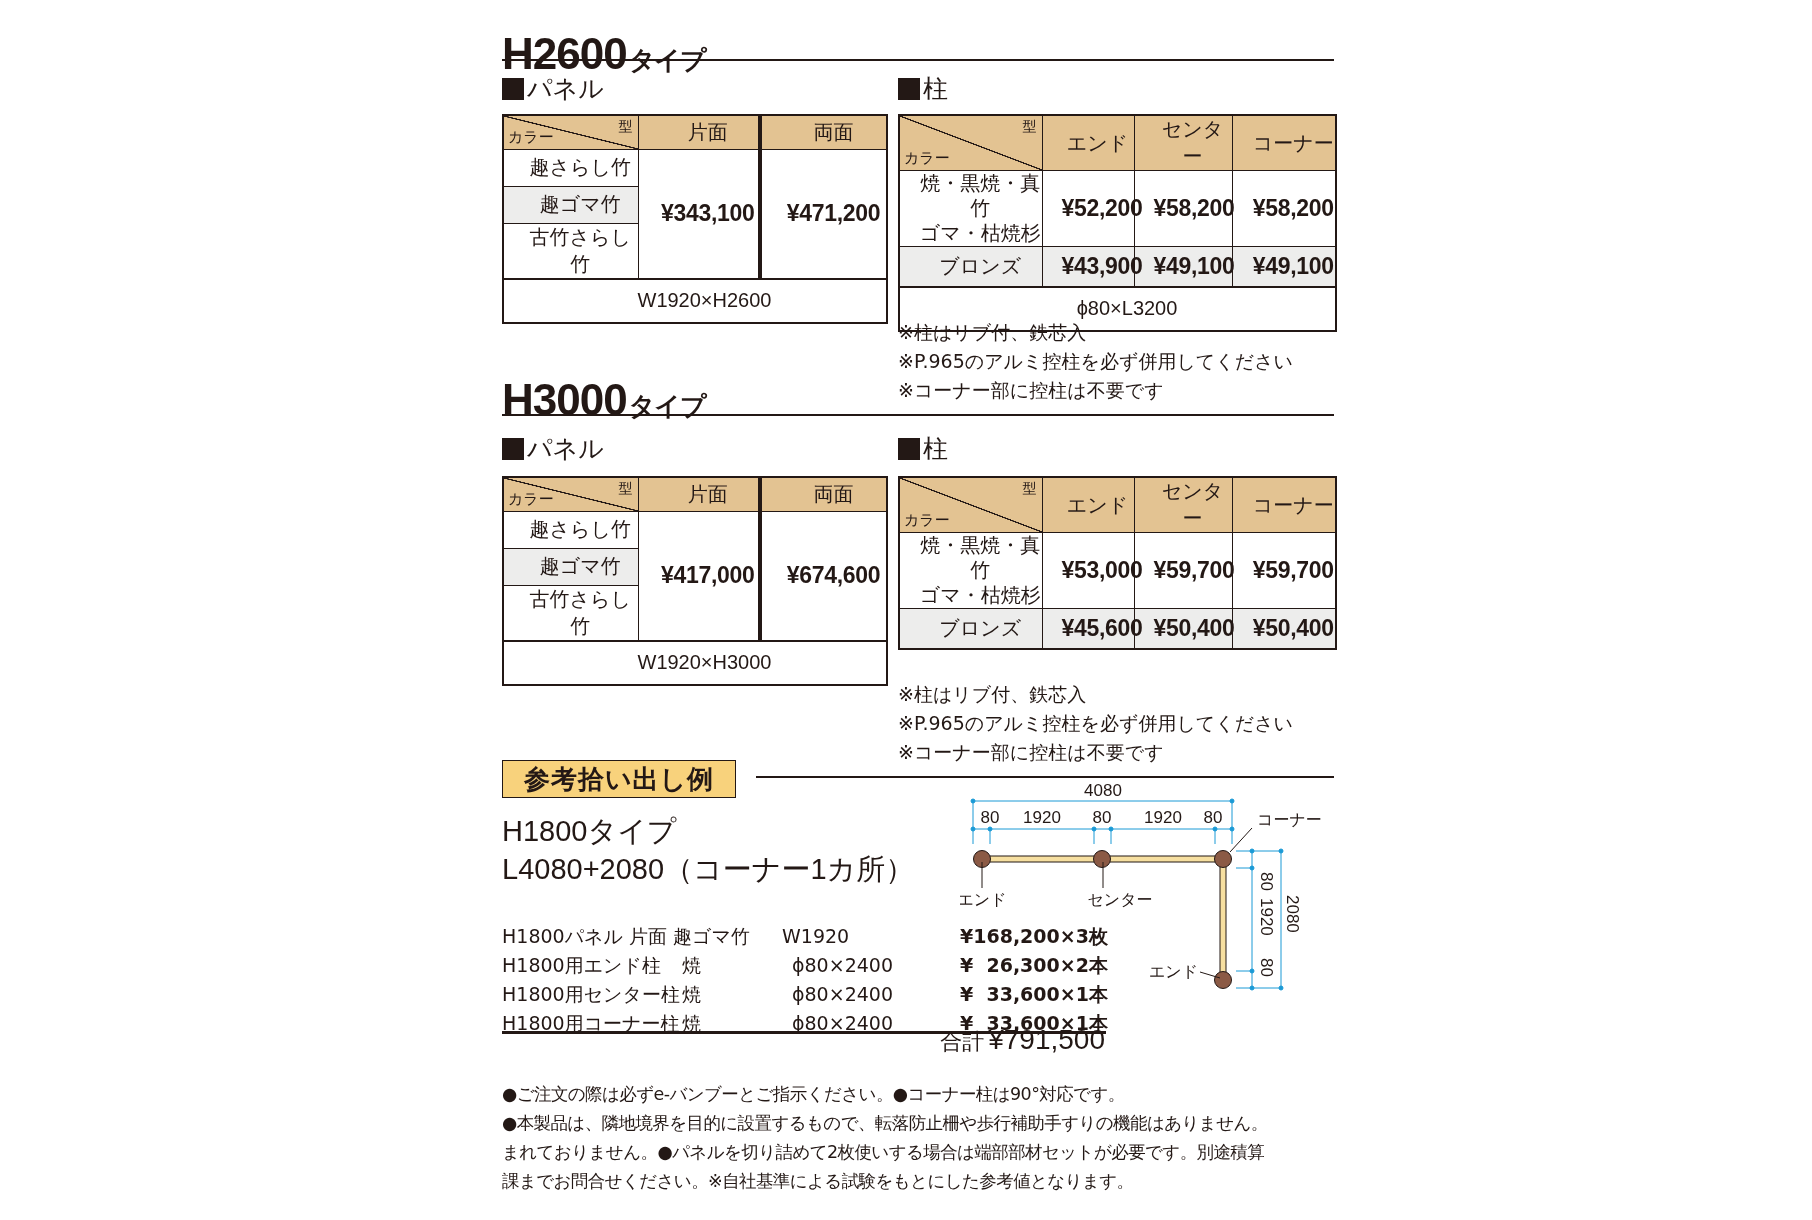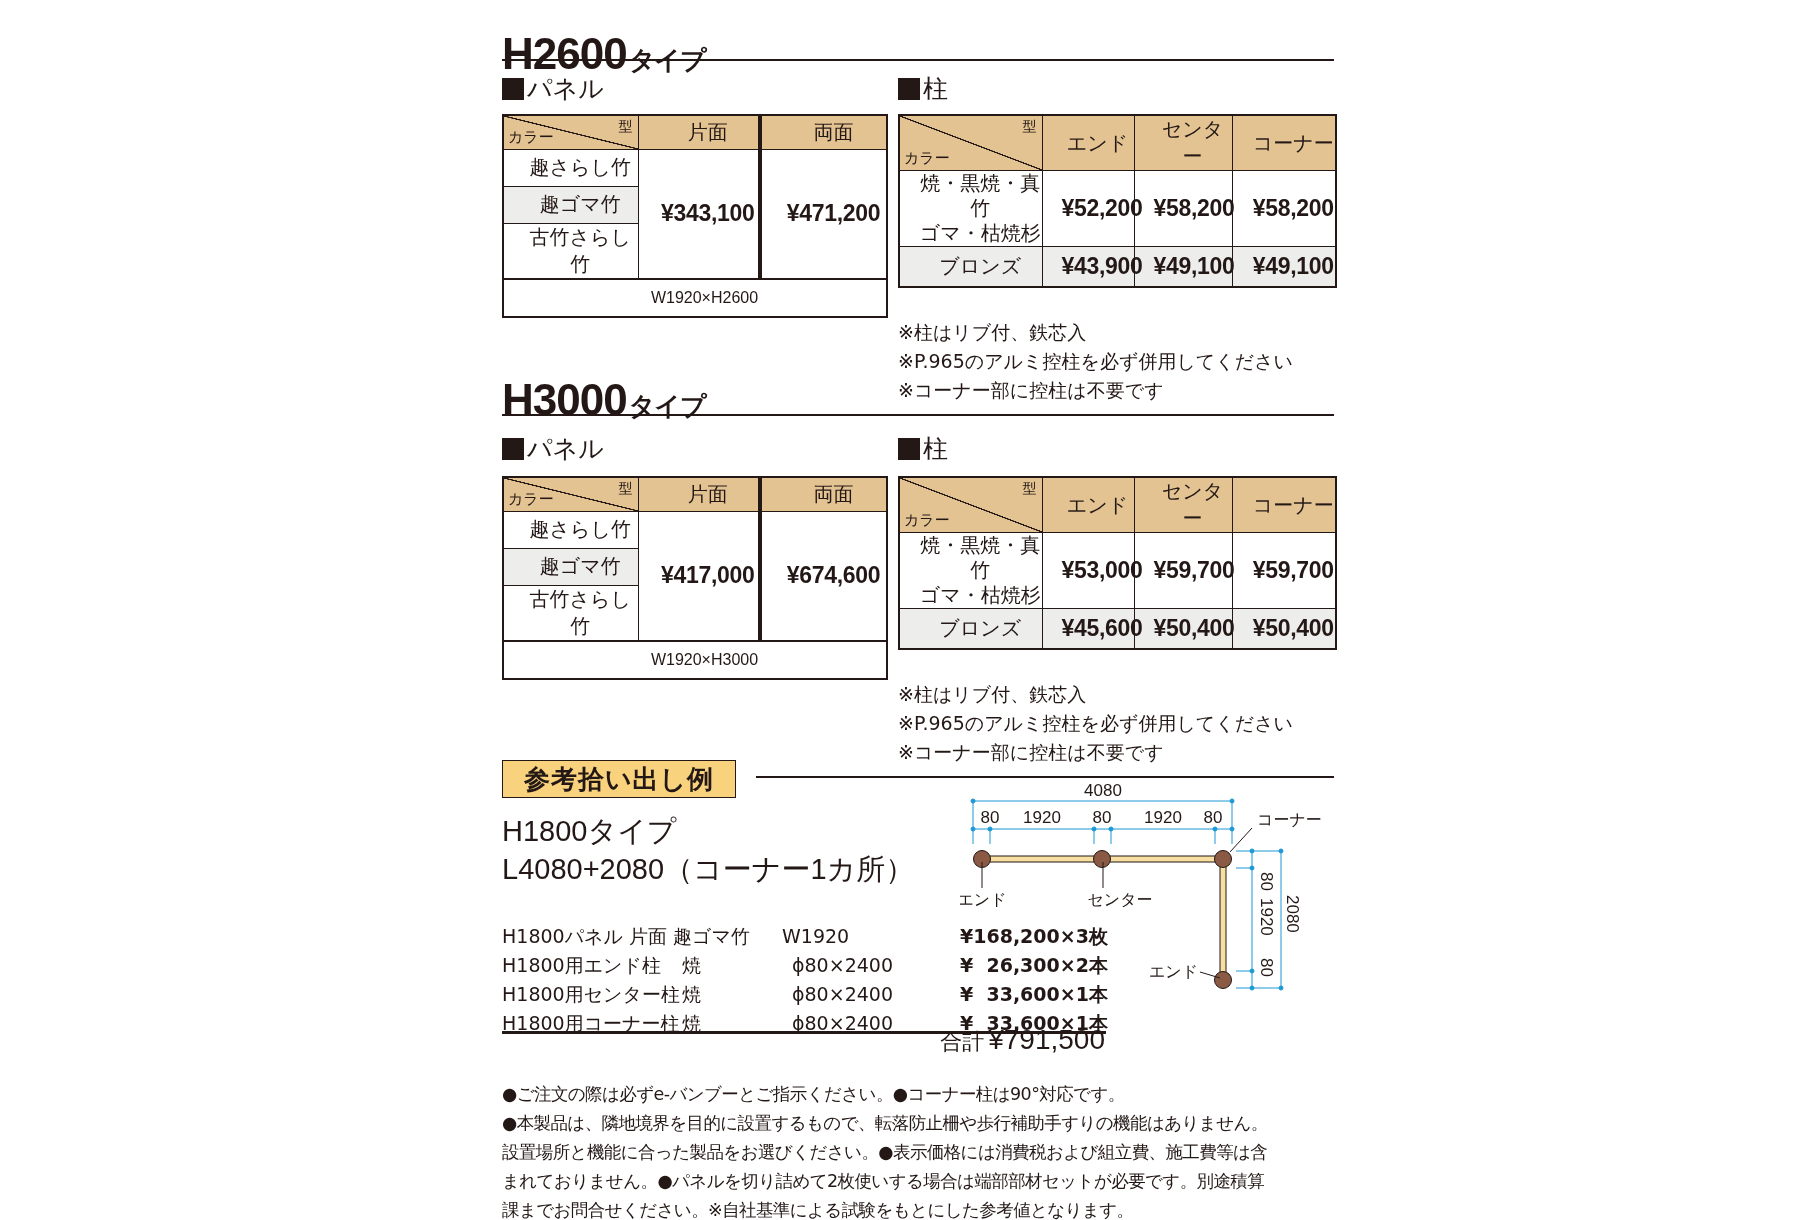--- a/index.html
+++ b/index.html
@@ -18,21 +18,21 @@
   table.price td, table.price th { border: 1.2px solid #231815; text-align: center; vertical-align: middle; font-weight: normal; padding-left: 19px; }
   table.price th { background: #e3c392; font-size: 20px; height: 34px; }
   table.price th.diag { position: relative; padding: 0; background: #e3c392;
       background-image: linear-gradient(to top right, transparent calc(50% - 0.8px), #231815 calc(50% - 0.5px), #231815 calc(50% + 0.5px), transparent calc(50% + 0.8px)); }
   th.diag .kata { position: absolute; right: 5px; top: 2px; font-size: 14px; }
   th.diag .color { position: absolute; left: 4px; bottom: 2px; font-size: 15px; }
   table.price td.label { font-size: 20px; }
   table.price td.grey { background: #ededec; }
   table.price td.price { font-size: 23px; font-weight: bold; font-family: "Liberation Sans", sans-serif; letter-spacing: -0.3px; }
   table.price td.thick-left { border-left: 4px solid #231815; }
-  table.price td.size { font-size: 16px; height: 38px; font-family: "Liberation Sans", sans-serif; }
+  table.price td.size { font-size: 20px; height: 44px; font-family: "Liberation Sans", sans-serif; }
   table.price tr.size-row td { border-top: 2.5px solid #231815; }
 
   .notes { position: absolute; left: 898px; font-size: 19px; line-height: 29px; }
 
   
   .ref-badge { position: absolute; left: 502px; top: 760px; width: 234px; height: 38px; background: #f8d27c; border: 1.5px solid #231815; font-size: 26px; font-weight: bold; text-align: center; line-height: 36px; letter-spacing: 1px; }
   .ref-rule { position: absolute; left: 756px; top: 776px; width: 578px; height: 1.5px; background: #231815; }
 
   .ref-heading { position: absolute; left: 502px; font-size: 29px; line-height: 1; font-family: "Liberation Sans", "DejaVu Sans", sans-serif; }
 
@@ -122,20 +122,23 @@
     </td>
     <td class="price">¥52,200</td>
     <td class="price">¥58,200</td>
     <td class="price">¥58,200</td>
   </tr>
   <tr style="height:40px;">
     <td class="label grey">ブロンズ</td>
     <td class="price grey">¥43,900</td>
     <td class="price grey">¥49,100</td>
     <td class="price grey">¥49,100</td>
+  </tr>
+  <tr class="size-row">
+    <td class="size" colspan="4">ϕ80×L3200</td>
   </tr>
 </tbody>
   </table>
 
 <div class="notes" style="top:318px;">
   <div>※柱はリブ付、鉄芯入</div>
   <div>※P.965のアルミ控柱を必ず併用してください</div>
   <div>※コーナー部に控柱は不要です</div>
 </div>
 
@@ -327,16 +330,15 @@
     <text x="22" y="125" font-size="16" text-anchor="middle">エンド</text>
     <text x="160" y="125" font-size="16" text-anchor="middle">センター</text>
     <text x="297" y="45" font-size="16">コーナー</text>
     <text x="238" y="197" font-size="16" text-anchor="end">エンド</text>
   </svg>
 </div>
 
 <div class="footnotes">
   <div>●ご注文の際は必ずe-バンブーとご指示ください。●コーナー柱は90°対応です。</div>
   <div>●本製品は、隣地境界を目的に設置するもので、転落防止柵や歩行補助手すりの機能はありません。</div>
-  <div>設置場所と機能に合った製品をお選びください。●表示価格には消費税および組立費、施工費等は含</div>
   <div>まれておりません。●パネルを切り詰めて2枚使いする場合は端部部材セットが必要です。別途積算</div>
   <div>課までお問合せください。※自社基準による試験をもとにした参考値となります。</div>
 </div>
 
 </body></html>

